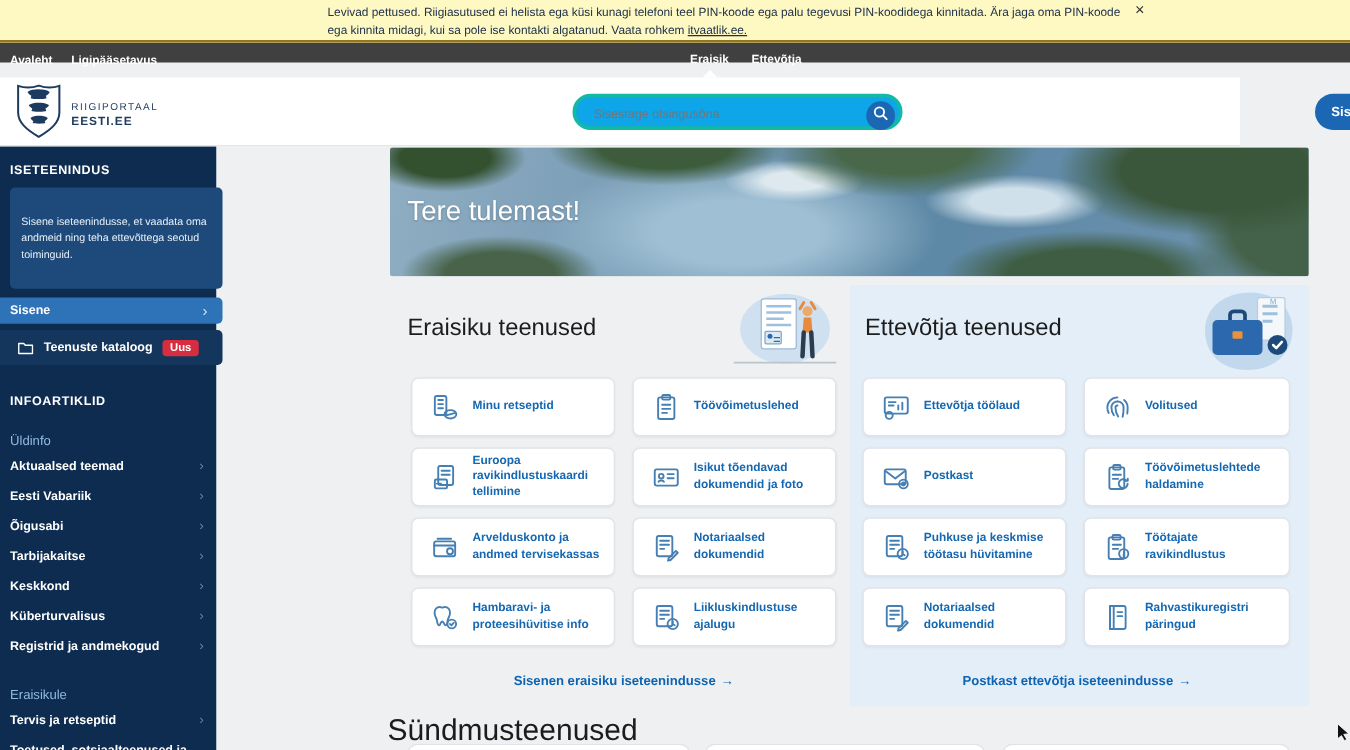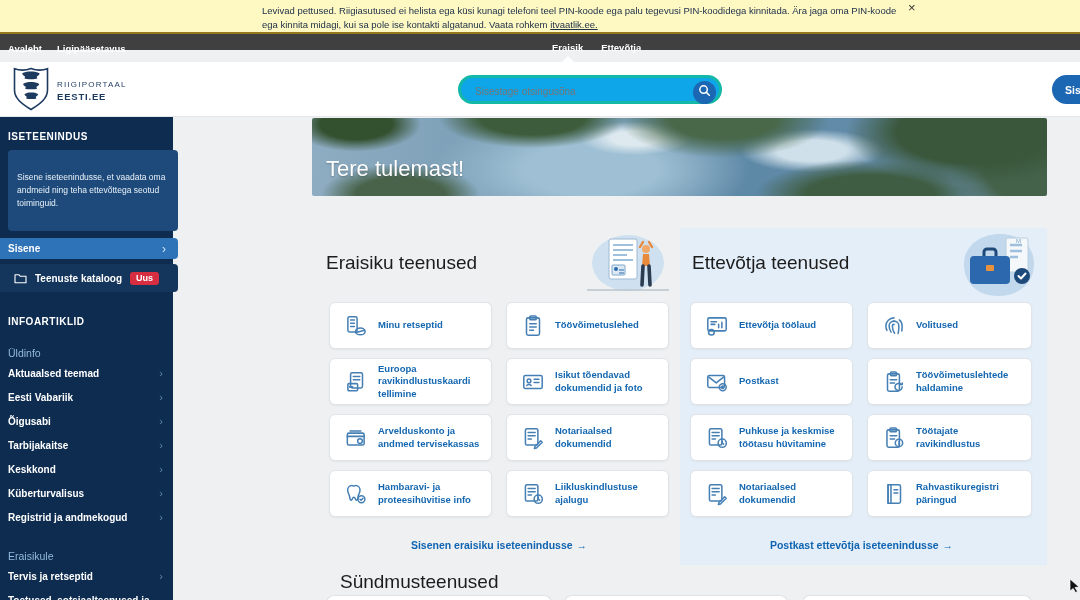--- a/index.html
+++ b/index.html
@@ -17,21 +17,21 @@
   .topnav { position:absolute; top:34px; left:0; width:1080px; height:16px; background:#404040; z-index:29; }
   .topnav-left { position:absolute; left:8px; top:0; height:28px; display:flex; gap:15px; align-items:center; }
   .topnav a, .topnav .tab { color:#fff; font-size:9.5px; font-weight:600; text-decoration:none; cursor:pointer; }
   .topnav-right { position:absolute; left:552px; top:0; height:28px; display:flex; gap:18px; align-items:center; }
   .tab { position:relative; height:28px; line-height:28px; }
   .tab.active { font-weight:800; }
   .tab.active .caret { position:absolute; bottom:0; left:50%; margin-left:-6px; width:0; height:0;
     border-left:6px solid transparent; border-right:6px solid transparent; border-bottom:6px solid #fff; }
 
   
-  .header { position:absolute; top:62px; left:0; width:1080px; height:55px; background:#fff; border-bottom:1px solid #e4e6e9; z-index:28; }
+  .header { position:absolute; top:62px; left:0; width:992px; height:55px; background:#fff; border-bottom:1px solid #e4e6e9; z-index:28; }
   .logo { position:absolute; left:12px; top:4px; display:flex; align-items:center; gap:7px; cursor:pointer; }
   .logo-text1 { font-size:8px; letter-spacing:1.2px; color:#1d3a5f; text-transform:uppercase; }
   .logo-text2 { font-size:9.5px; letter-spacing:.8px; color:#1d3a5f; font-weight:800; margin-top:2px; }
   .search { position:absolute; left:458px; top:13px; width:264px; height:29px; border:3px solid #14b8a6; border-radius:15px; background:#0ea5e9; }
   .search input { position:absolute; left:14px; top:1px; width:200px; height:25px; border:none; outline:none; font-size:10px; color:#444; font-family:"Liberation Sans",sans-serif; background:transparent; }
   .search-btn { position:absolute; right:3px; top:2.5px; width:23px; height:23px; border-radius:50%; background:#1b67b3; border:none; cursor:pointer; display:flex; align-items:center; justify-content:center; }
   .login-top { position:absolute; left:1052px; top:13px; height:29px; width:62px; border-radius:15px; background:#1b67b3; color:#fff; font-size:10.5px; font-weight:700; border:none; padding-left:13px; text-align:left; cursor:pointer; }
 
   
   .sidebar { position:absolute; top:117px; left:0; width:173px; height:483px; background:#0d2c50; z-index:20; overflow:visible; }
@@ -42,21 +42,21 @@
   .side-login .chev { color:#cfe2f4; font-size:12px; margin-left:auto; margin-right:12px; }
   .side-catalog { margin-top:5px; width:178px; height:28px; background:#15365c; border-radius:0 4px 4px 0; display:flex; align-items:center; cursor:pointer; }
   .side-catalog .lbl { color:#fff; font-size:10px; font-weight:700; margin-left:8px; }
   .badge { margin-left:8px; background:#d62e40; color:#fff; font-size:9px; font-weight:700; border-radius:3px; padding:1px 6px 2px; }
   .side-group-h { font-size:10.5px; color:#93b9dc; margin:20px 0 3px 8px; }
   .side-item { position:relative; padding:6px 22px 6px 8px; font-size:10px; font-weight:700; color:#fff; line-height:12px; cursor:pointer; }
   .side-item .chev { position:absolute; right:10px; top:50%; transform:translateY(-56%); color:#5e86ad; font-size:11px; font-weight:400; }
 
   
   .biz-panel { position:absolute; left:680px; top:228px; width:367px; height:337px; background:#e4eef8; }
-  .hero { position:absolute; left:312px; top:118px; width:735px; height:78px; border-radius:2px; background-color:#6e93b0;
+  .hero { position:absolute; left:312px; top:118px; width:735px; height:103px; border-radius:2px; background-color:#6e93b0;
     background-image:
       radial-gradient(ellipse 90px 38px at 6% 8%, #33502f 40%, transparent 72%),
       radial-gradient(ellipse 130px 42px at 30% 0%, #3d5c3b 40%, transparent 72%),
       radial-gradient(ellipse 150px 55px at 56% 2%, #49684a 35%, transparent 70%),
       radial-gradient(ellipse 170px 70px at 90% 18%, #3a573b 45%, transparent 75%),
       radial-gradient(ellipse 120px 85px at 99% 62%, #44624a 45%, transparent 75%),
       radial-gradient(ellipse 160px 48px at 76% 98%, #3f5d42 40%, transparent 72%),
       radial-gradient(ellipse 110px 42px at 12% 98%, #486349 40%, transparent 72%),
       radial-gradient(ellipse 80px 24px at 44% 26%, #dde9ef 30%, transparent 70%),
       radial-gradient(ellipse 100px 30px at 68% 42%, #cfe0ea 35%, transparent 72%),
@@ -71,21 +71,21 @@
   .cards.business { left:690px; top:302px; grid-template-columns:163px 165px; }
   .card { background:#fff; border:1px solid #e0e4e8; border-radius:6px; display:flex; align-items:center; padding:0 8px 0 13px; gap:9px; cursor:pointer; box-shadow:0 1px 2px rgba(16,40,70,.05); }
   .card .c-icon { flex:0 0 auto; width:26px; height:26px; }
   .card .c-label { color:#1467b0; font-size:9.5px; font-weight:700; line-height:12.5px; }
 
   .login-link { position:absolute; top:539px; text-align:center; font-size:10.5px; font-weight:700; color:#0f64b2; cursor:pointer; }
   .login-link.personal { left:329px; width:340px; }
   .login-link.business { left:690px; width:343px; }
   .login-link .arr { margin-left:4px; font-weight:400; }
 
-  .events-title { position:absolute; left:340px; top:571px; font-size:19px; color:#1c1c1c; font-weight:500; }
+  .events-title { position:absolute; left:310px; top:571px; font-size:24px; color:#1c1c1c; font-weight:500; }
   .stub { position:absolute; top:595px; height:10px; background:#fff; border:1px solid #dfe3e7; border-bottom:none; border-radius:8px 8px 0 0; }
   .stub1 { left:326px; width:226px; } .stub2 { left:564px; width:224px; } .stub3 { left:802px; width:230px; }
 
   .cursor { position:absolute; left:1069px; top:578px; z-index:40; }
   svg.lineicon { stroke:#457fb4; fill:none; stroke-width:1.4; stroke-linecap:round; stroke-linejoin:round; }
 </style>
 </head>
 <body>
 
 <div class="page">

